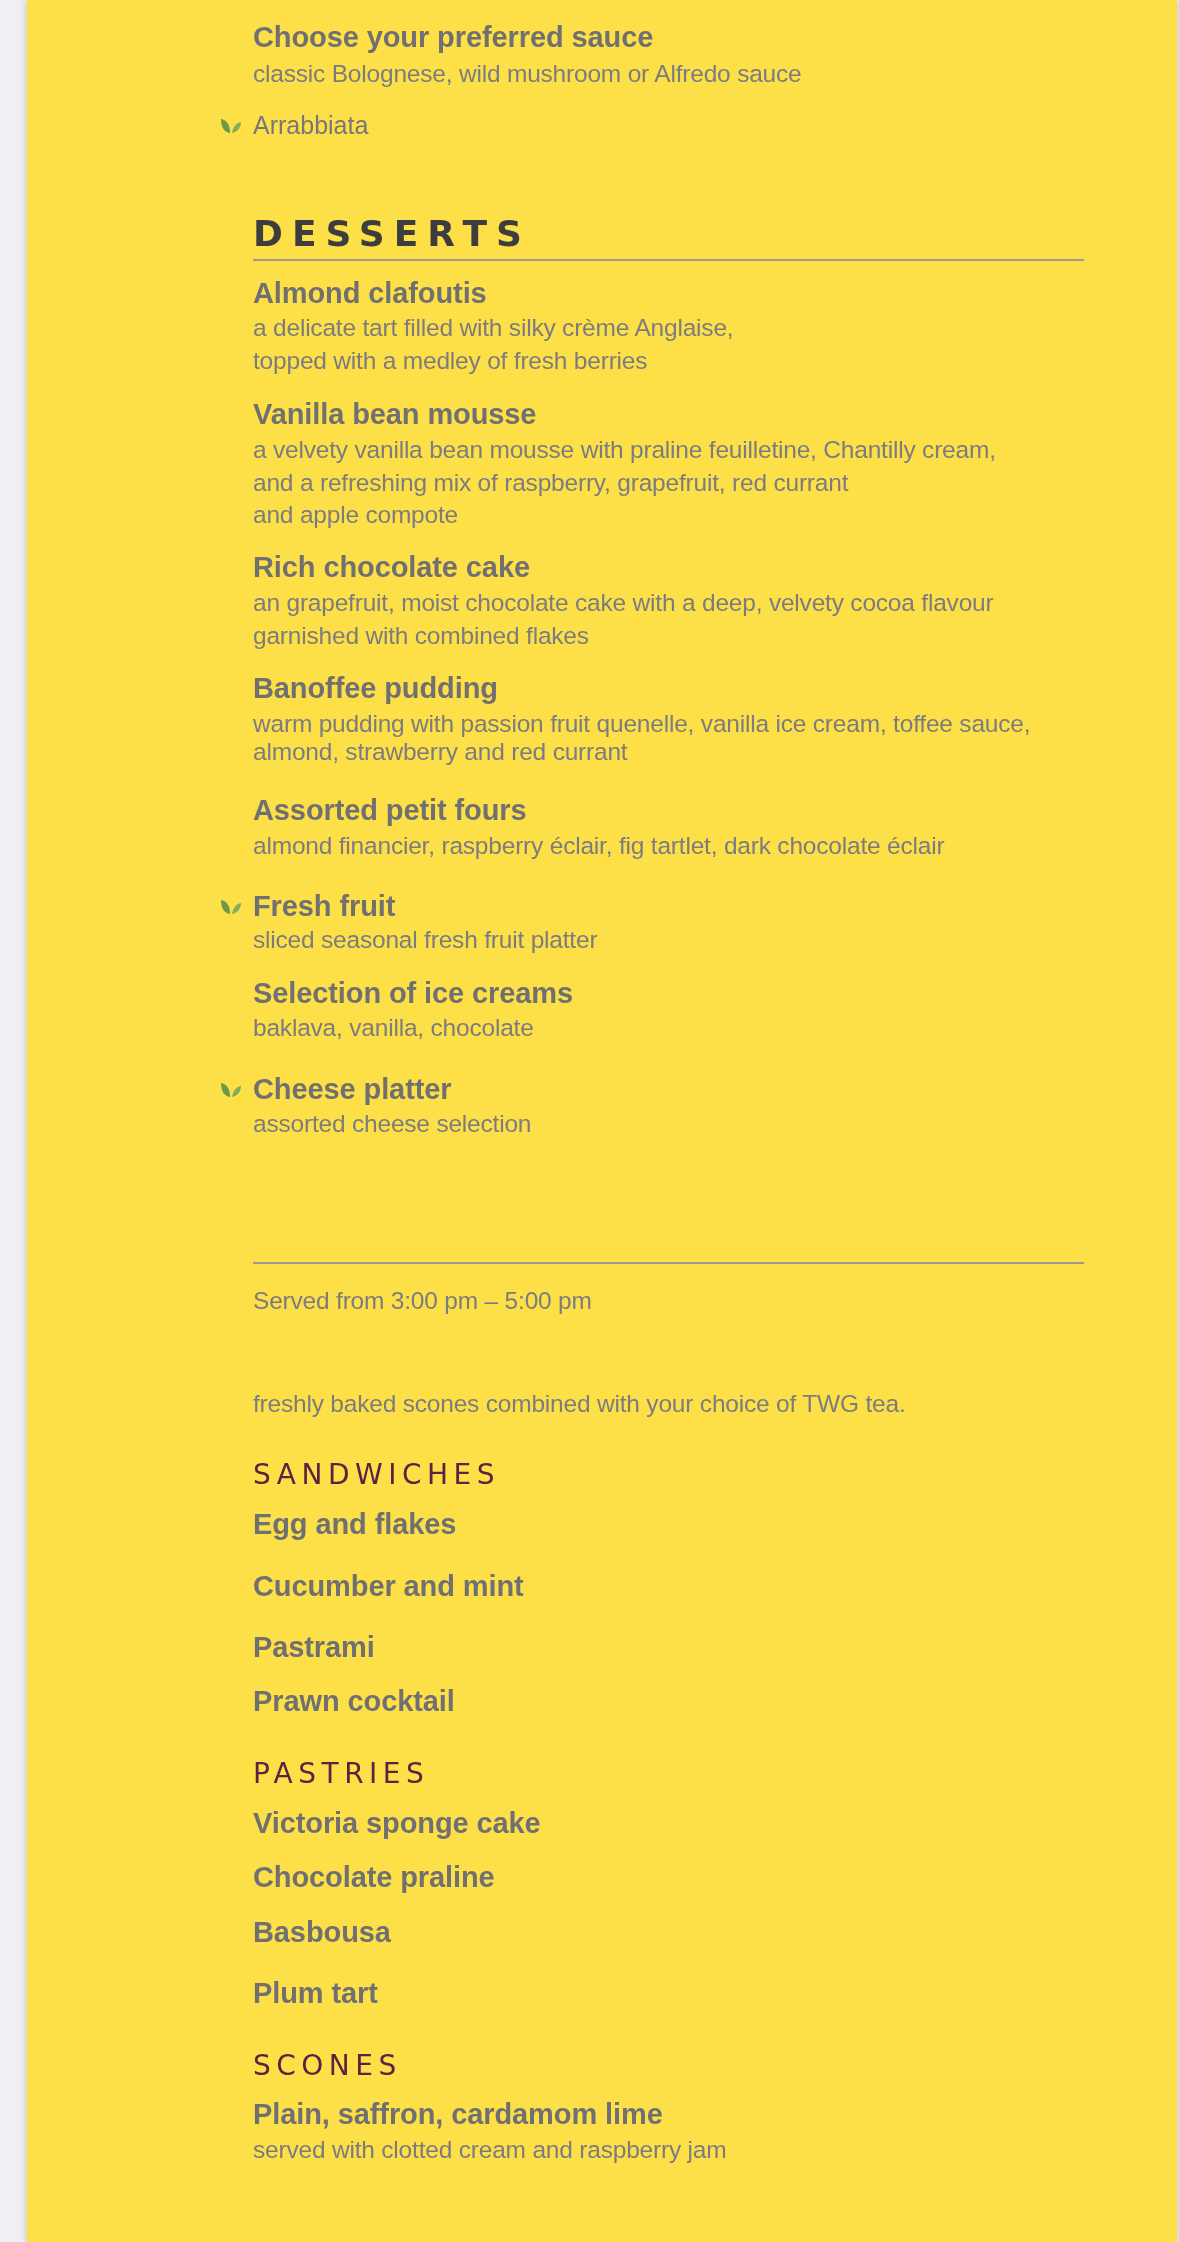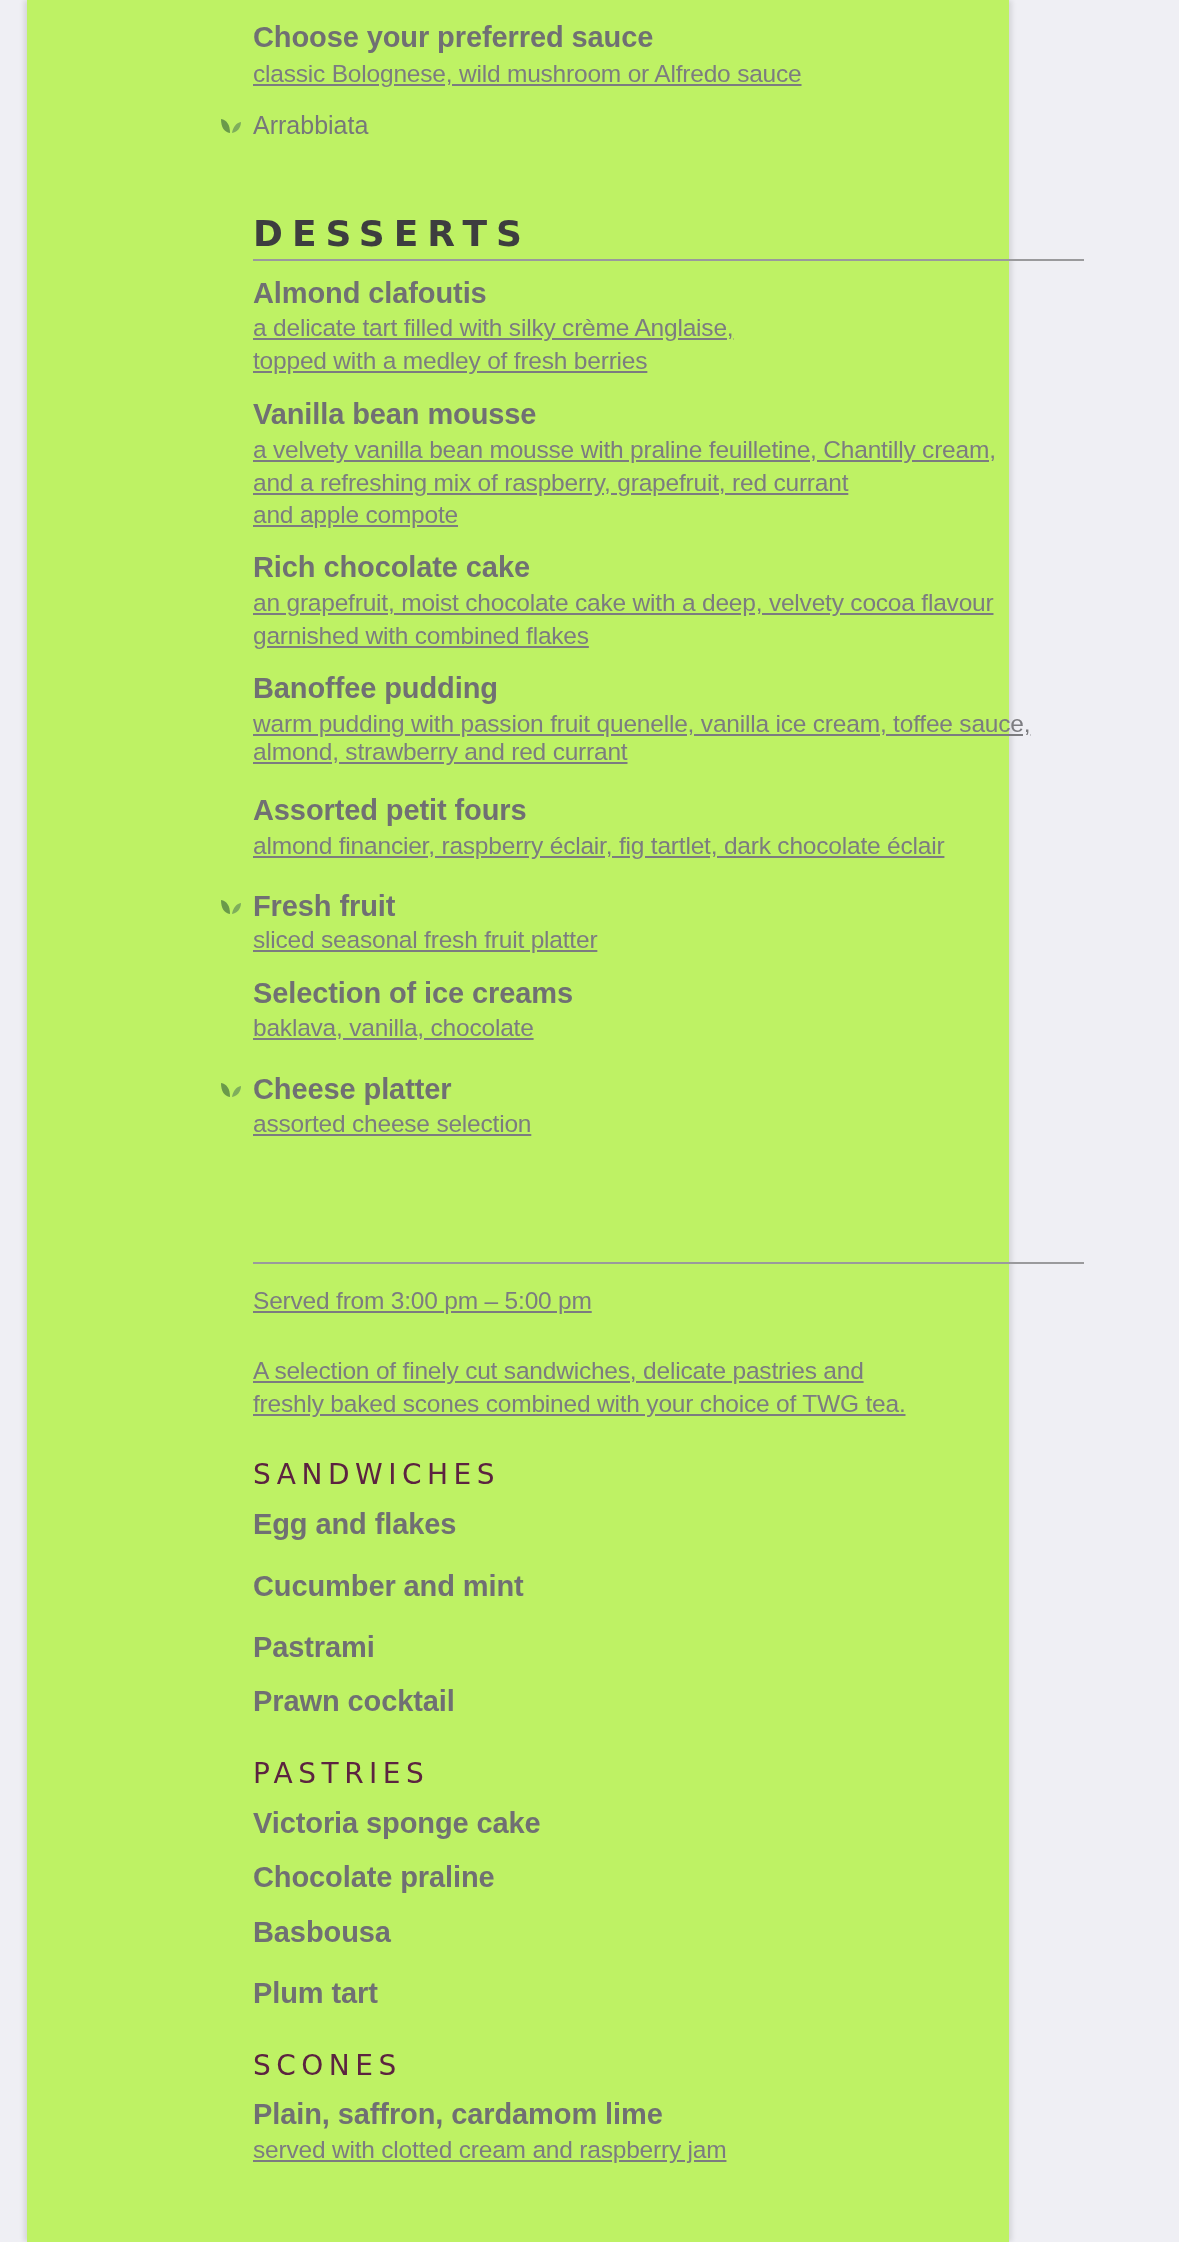--- a/index.html
+++ b/index.html
@@ -11,42 +11,41 @@
     height: 2242px;
     position: relative;
     overflow: hidden;
     background: #efeff4;
     font-family: "Liberation Sans", sans-serif;
   }
   .page {
     position: absolute;
     left: 27px;
     top: 0;
-    width: 982px;
+    width: 1150px;
     height: 2242px;
-    background: #bef264;
+    background: #fde047;
     box-shadow: -3px 0 5px rgba(0,0,0,0.10), 3px 0 5px rgba(0,0,0,0.10);
   }
   .line {
     position: absolute;
     left: 226px;
     white-space: nowrap;
     transform: translateY(-50%);
   }
   .title {
     font-weight: bold;
     font-size: 29px;
     color: #707073;
     letter-spacing: -0.1px;
   }
   .desc {
     font-size: 24.5px;
     color: #7c7c80;
     letter-spacing: -0.2px;
-    text-decoration: underline;
   }
   .plain {
     font-size: 25px;
     color: #77777a;
   }
   .heading {
     font-family: "DejaVu Sans", sans-serif;
     font-weight: bold;
     font-size: 36px;
     letter-spacing: 9px;
@@ -138,21 +137,20 @@
     <svg class="leaf" style="top:1089px" viewBox="0 0 22 18">
       <path d="M10 17 C4 16 1 11 1 3 C7 4 10 9 10 17 Z" fill="#6a9a4a"></path>
       <path d="M12 17 C13 11 16 7 21 6 C21 12 17 16 12 17 Z" fill="#7fae5c"></path>
     </svg>
     <div class="line title" style="top:1089px">Cheese platter</div>
     <div class="line desc" style="top:1124px">assorted cheese selection</div>
   </div>
 
   <div class="rule" style="top:1262px"></div>
   <div class="line desc" style="top:1301px">Served from 3:00 pm – 5:00 pm</div>
-  <div class="line desc" style="top:1371px">A selection of finely cut sandwiches, delicate pastries and</div>
   <div class="line desc" style="top:1404px">freshly baked scones combined with your choice of TWG tea.</div>
 
   <div class="line subheading" style="top:1474px">SANDWICHES</div>
   <div class="line title" style="top:1524px">Egg and flakes</div>
   <div class="line title" style="top:1586px">Cucumber and mint</div>
   <div class="line title" style="top:1647px">Pastrami</div>
   <div class="line title" style="top:1701px">Prawn cocktail</div>
 
   <div class="line subheading" style="top:1773px">PASTRIES</div>
   <div class="line title" style="top:1823px">Victoria sponge cake</div>

